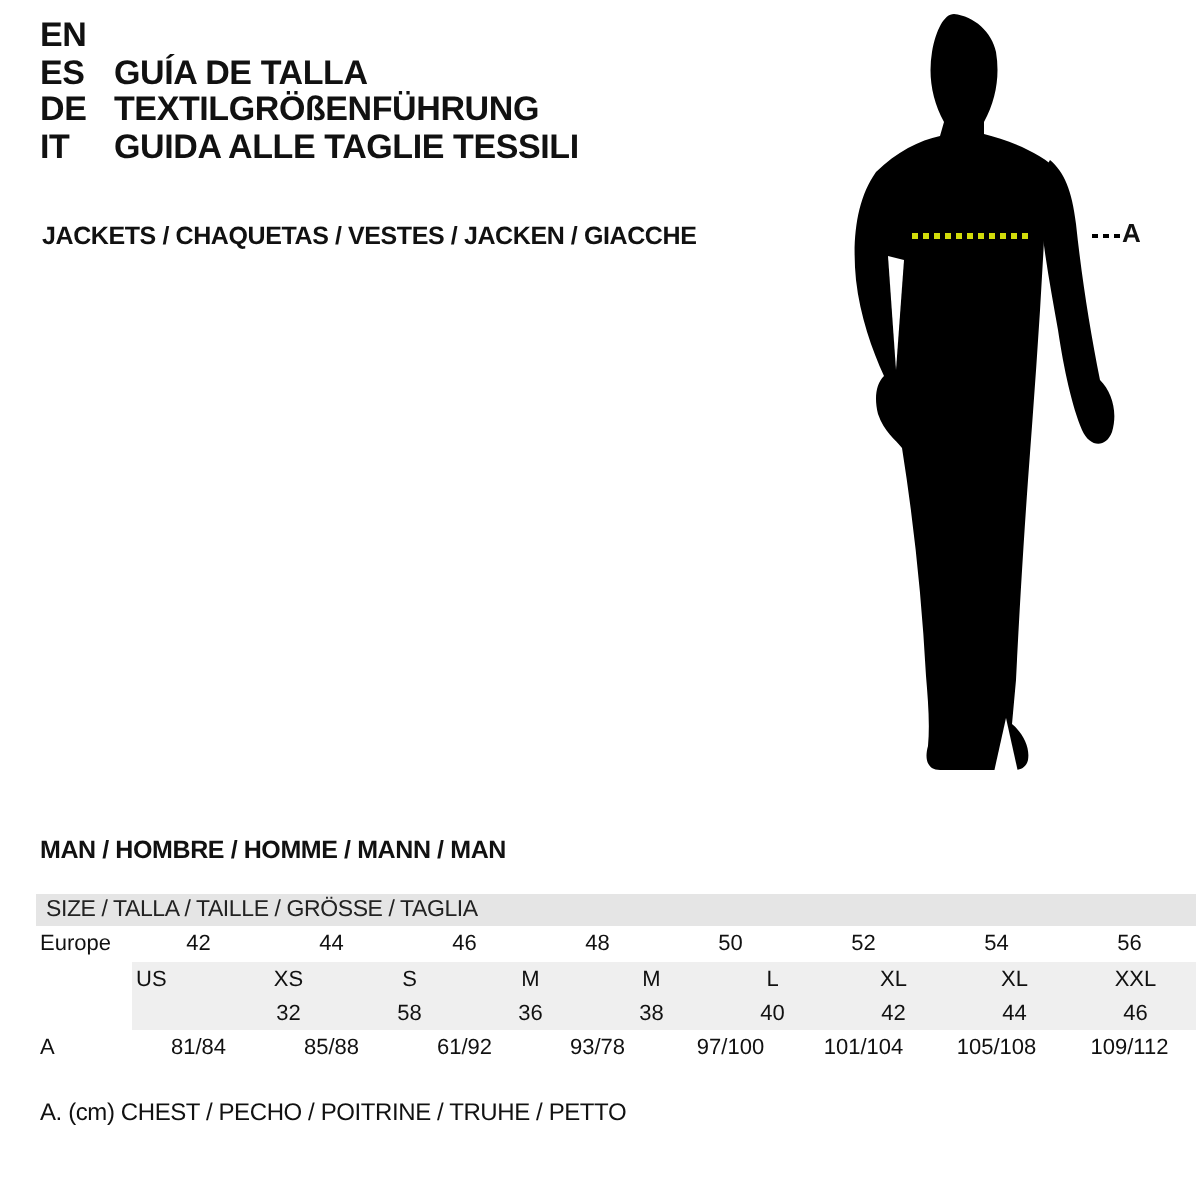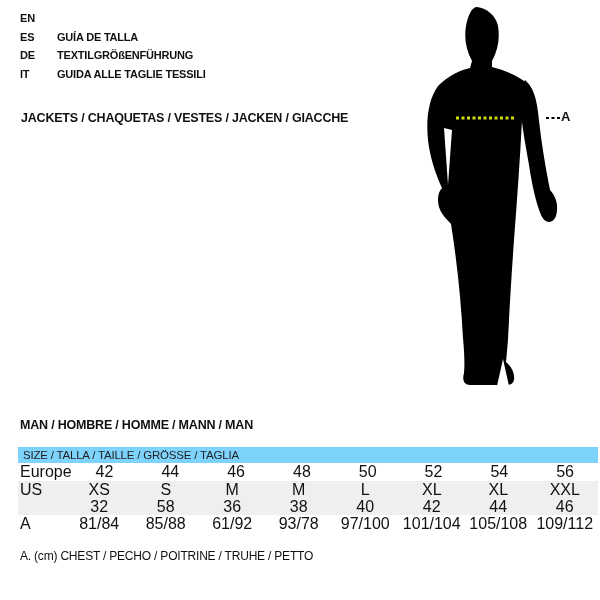--- a/index.html
+++ b/index.html
@@ -5,37 +5,37 @@
   html,body{margin:0;padding:0;}
   body{
     width:600px;height:600px;position:relative;background:#ffffff;
     font-family:"Liberation Sans", sans-serif;color:#111;
     overflow:hidden;
   }
   .abs{position:absolute;}
   
   .lang-list{left:20px;top:9px;}
   .lang-row{display:flex;height:18.5px;align-items:center;
-    font-size:11px;font-weight:bold;letter-spacing:-0.2px;}
+    font-size:17px;font-weight:bold;letter-spacing:-0.2px;}
   .lang-code{width:37px;flex:0 0 37px;}
   
   .garments{left:21px;top:109px;font-size:12.5px;font-weight:bold;
     line-height:19px;letter-spacing:-0.2px;white-space:nowrap;}
   
   .figure-wrap{left:390px;top:0;width:180px;height:400px;}
   .measure-a{left:561px;top:109px;font-size:13px;font-weight:bold;}
   
   .section-title{left:20px;top:418px;font-size:12.5px;font-weight:bold;
     letter-spacing:-0.2px;white-space:nowrap;}
   
   .size-table{left:18px;top:447px;width:580px;}
-  .st-header{height:16px;line-height:16px;background:#7dd3fc;
+  .st-header{height:16px;line-height:16px;background:#e5e5e5;
     padding-left:5px;font-size:11.5px;color:#222;letter-spacing:-0.2px;}
-  .st-row{display:flex;height:17px;align-items:center;font-size:16px;}
-  .st-row.shaded{background:#efefef;}
+  .st-row{display:flex;height:17px;align-items:center;font-size:11px;}
+  .st-row.shaded{background:#efefef;margin-left:48px;}
   .st-row.first{height:18px;}
   .st-row.last{height:18px;}
   .st-label{flex:0 0 46px;padding-left:2px;}
   .st-cell{flex:1 1 0;text-align:center;}
   
   .footnote{left:20px;top:549px;font-size:12px;font-weight:normal;
     letter-spacing:-0.2px;white-space:nowrap;}
 </style>
 </head>
 <body>

